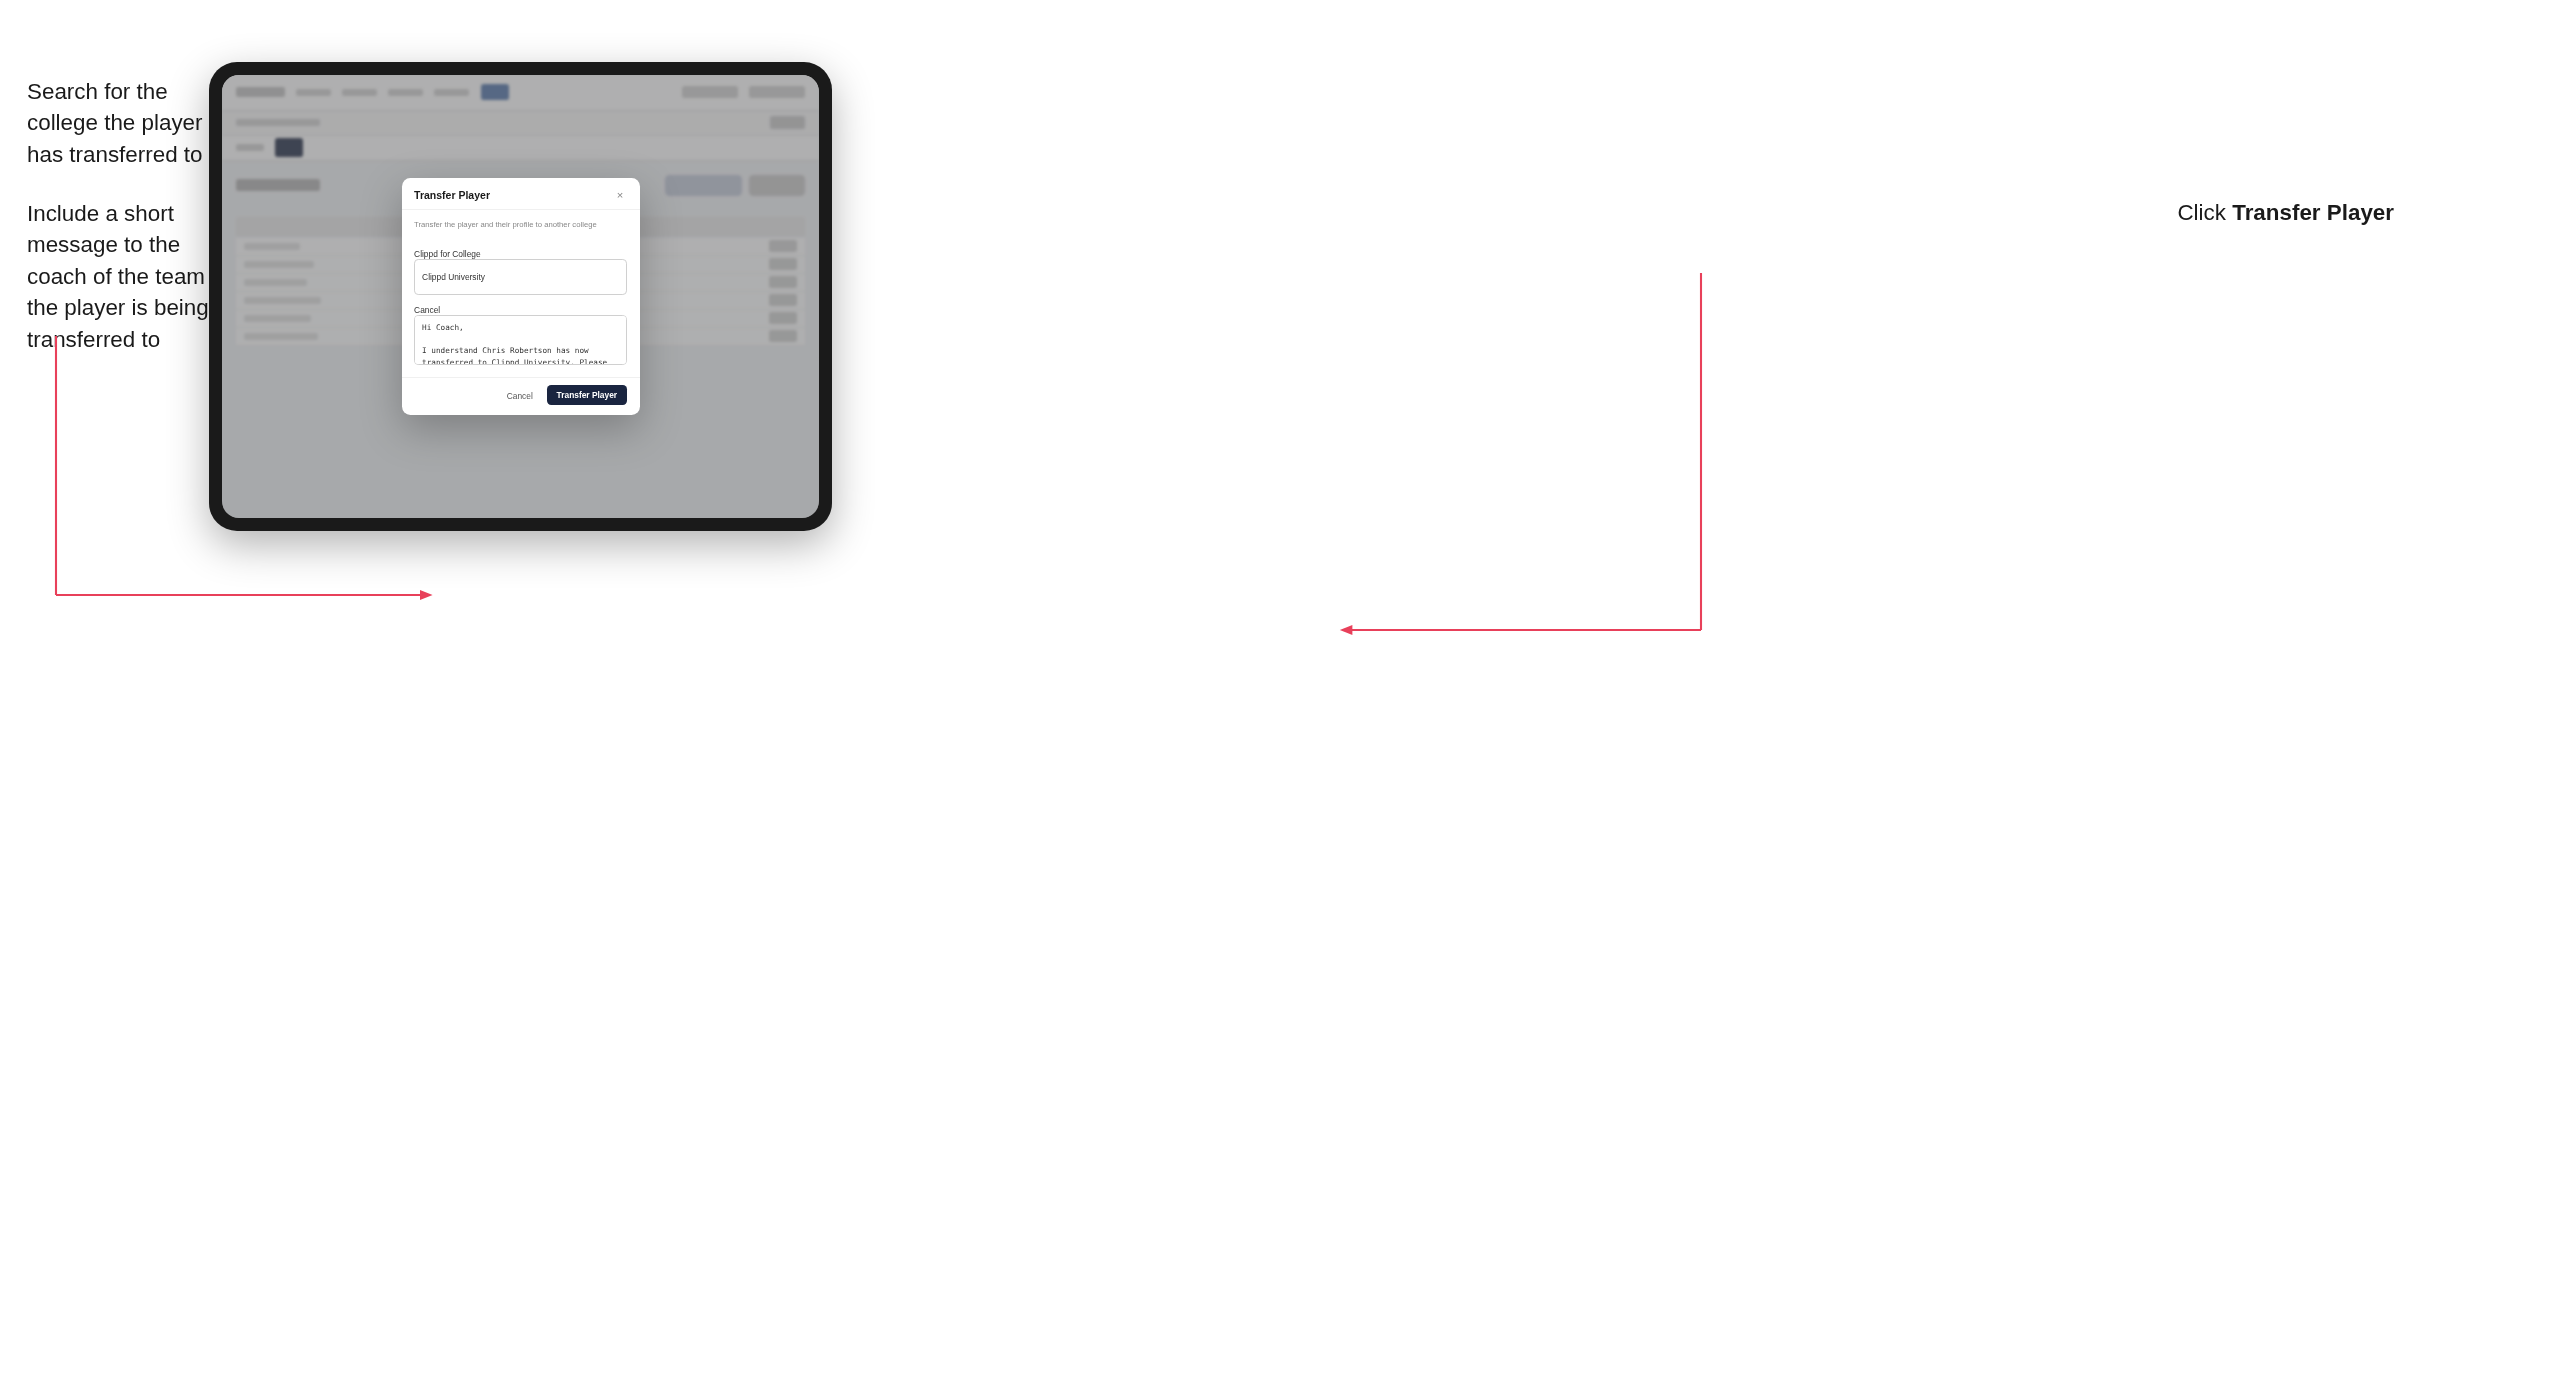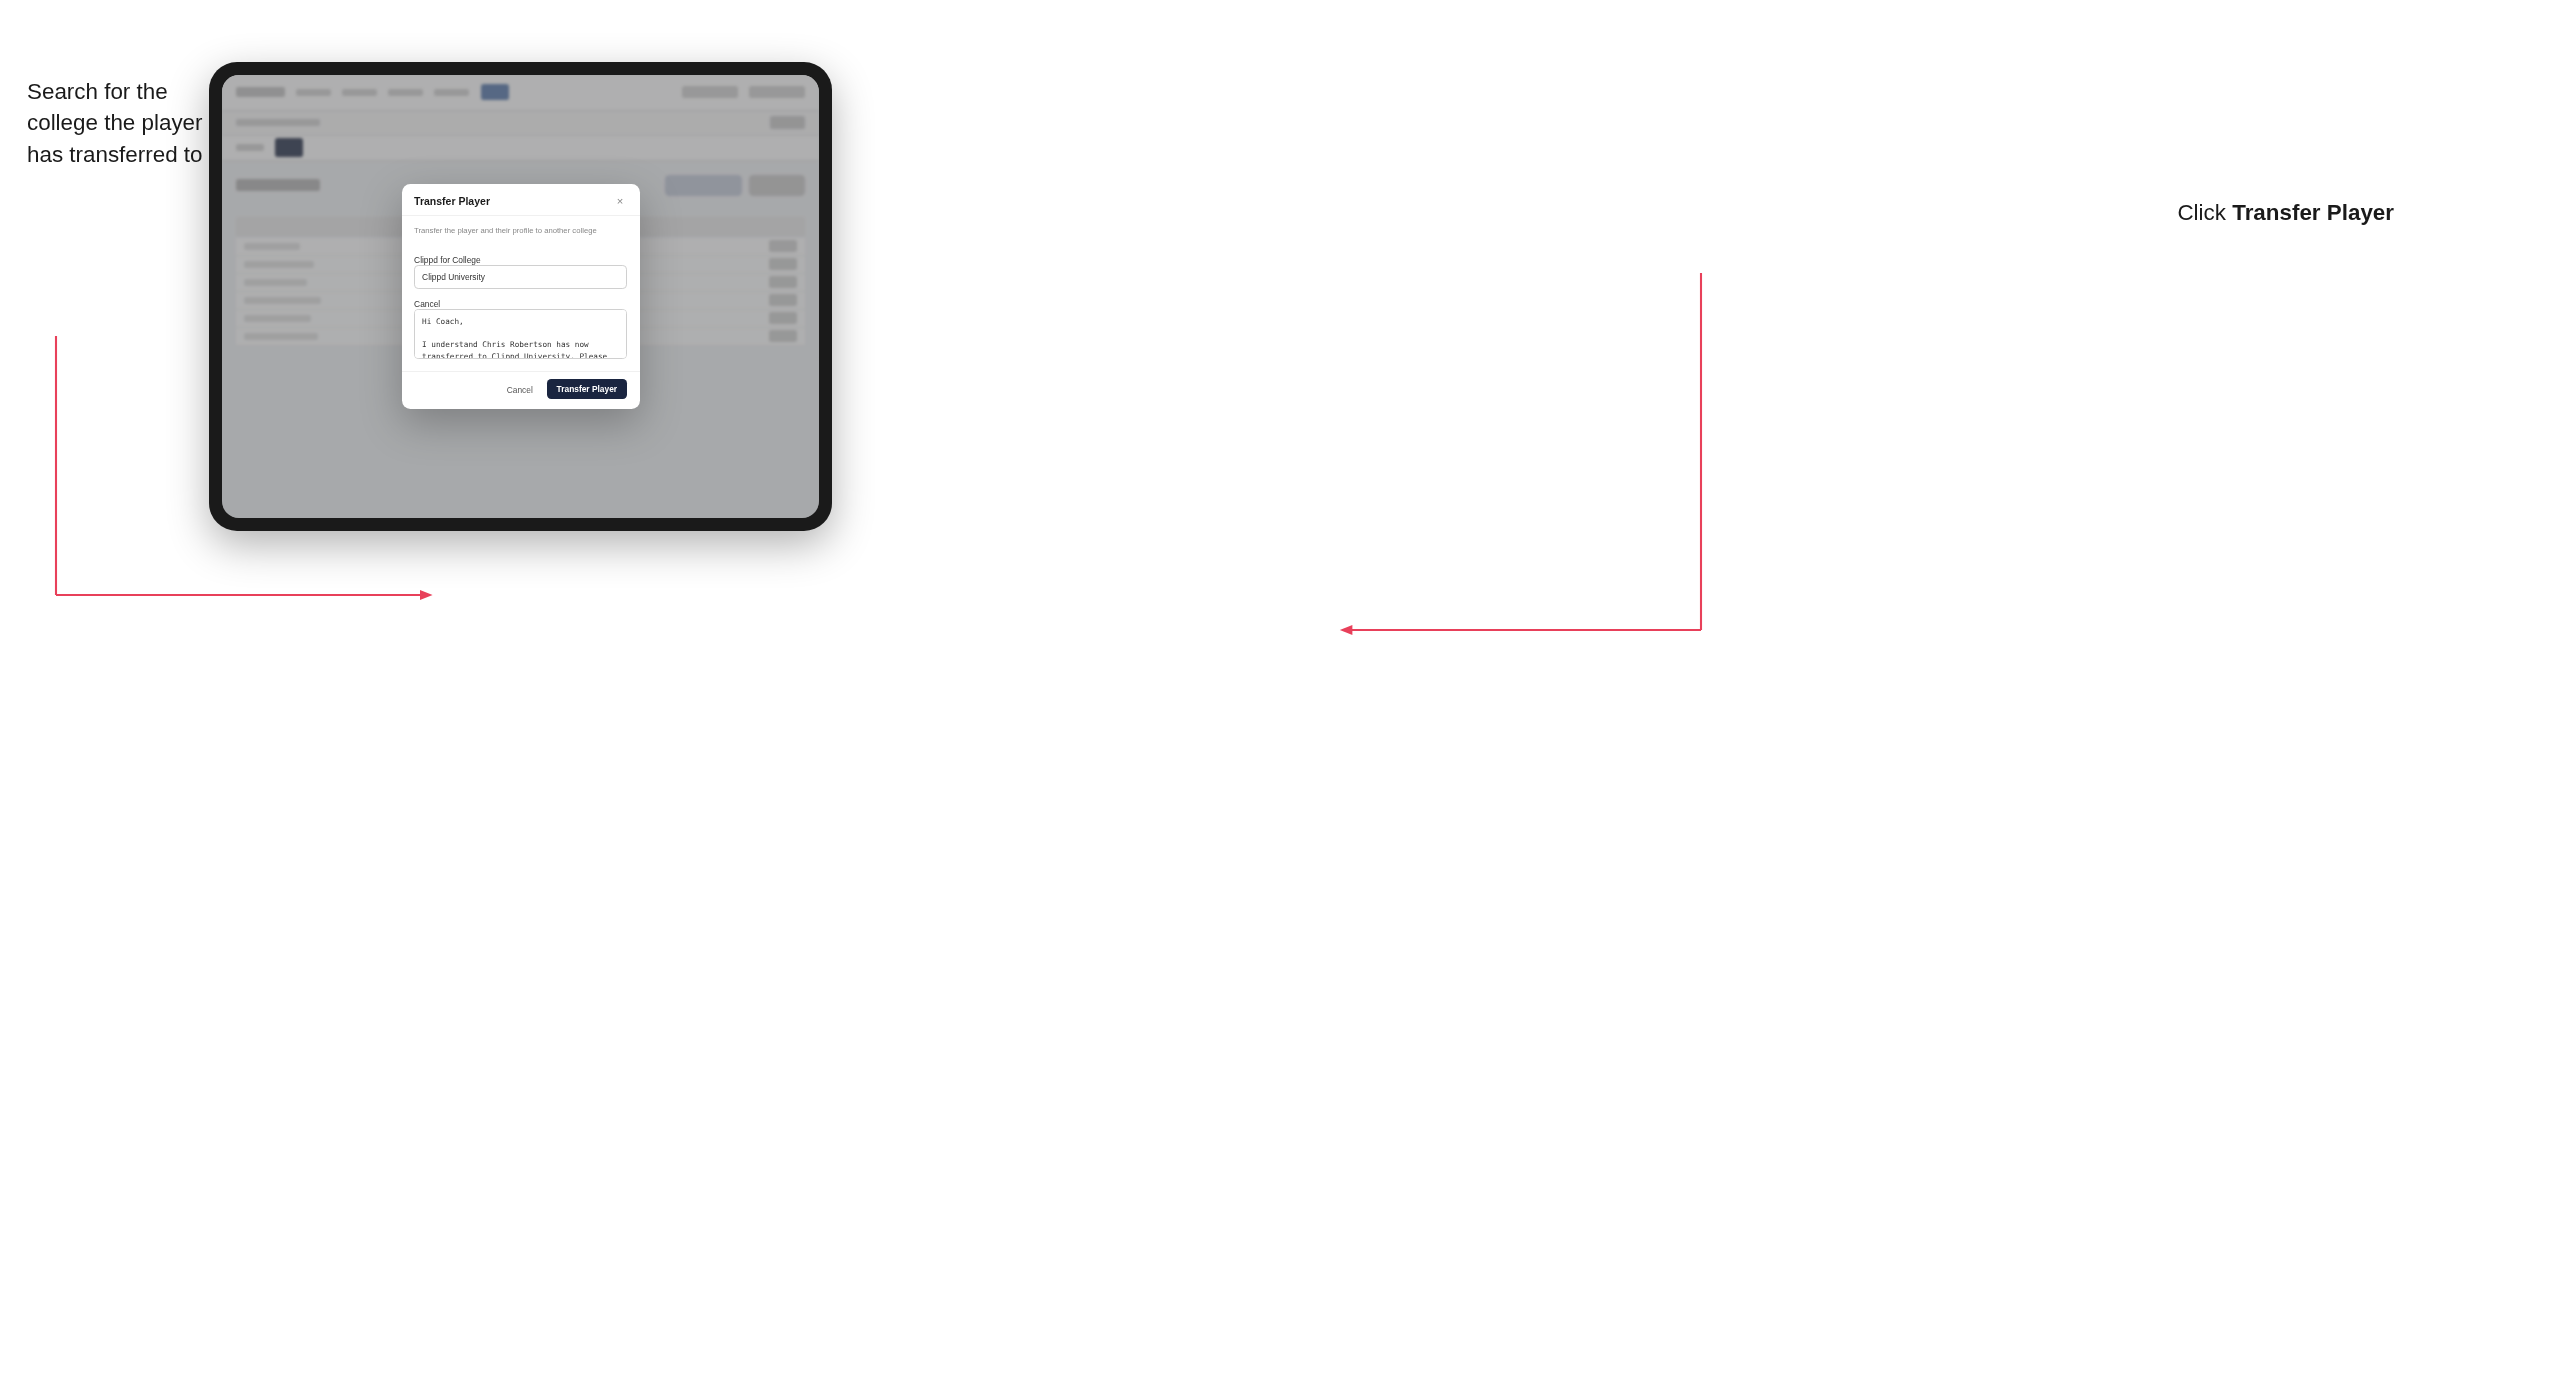--- a/index.html
+++ b/index.html
@@ -259,21 +259,21 @@
       margin-bottom: 18px;
     }
     .dialog-label {
       font-size: 8.4px;
       font-weight: 500;
       color: #333333;
       margin-bottom: 3.5px;
     }
     .dialog-input {
       width: 100%;
-      height: 24px;
+      height: 36px;
       border: 0.7px solid #d0d0d0;
       border-radius: 4.2px;
       padding: 0 7px;
       font-size: 8.4px;
       color: #333;
       margin-bottom: 8.4px;
       outline: none;
     }
     .dialog-textarea {
       width: 100%;
@@ -323,20 +323,21 @@
       width: 2576px;
       height: 1386px;
       pointer-events: none;
     }
   </style>
 </head>
 <body>
 
 <div class="annotation-left">
   <div class="annotation-text">Search for the college the player has transferred to</div>
+  <div class="annotation-text">Include a short message to the coach of the team the player is being transferred to</div>
 </div>
 
 <div class="annotation-right">
   <span class="annotation-right-text">
     <span>Click </span><strong>Transfer Player</strong>
   </span>
 </div>
 
 <svg class="arrows-svg" viewBox="0 0 3680 1980" width="2576" height="1386">
 

